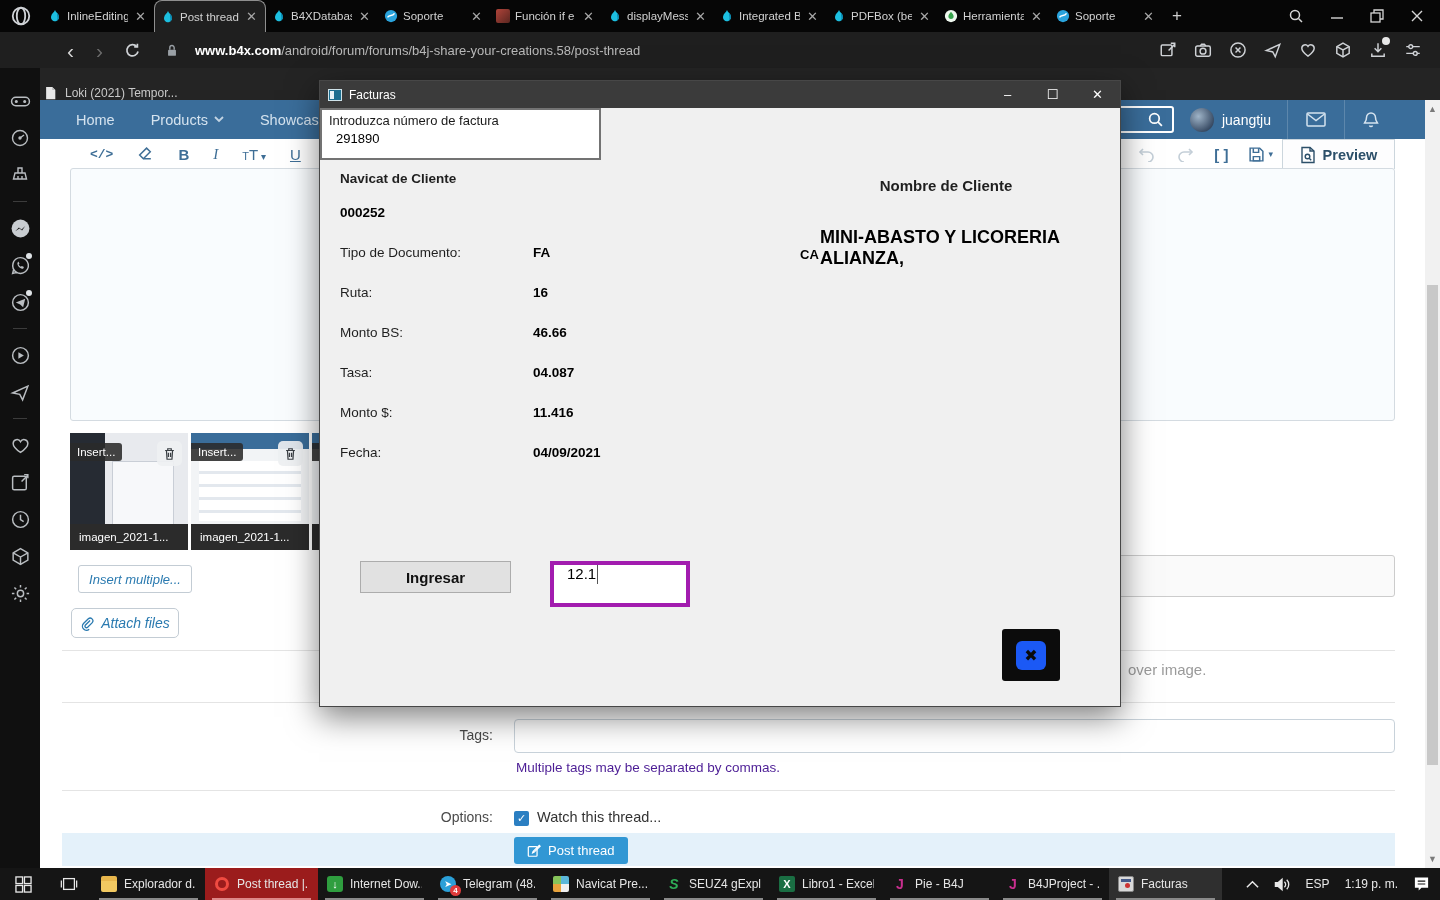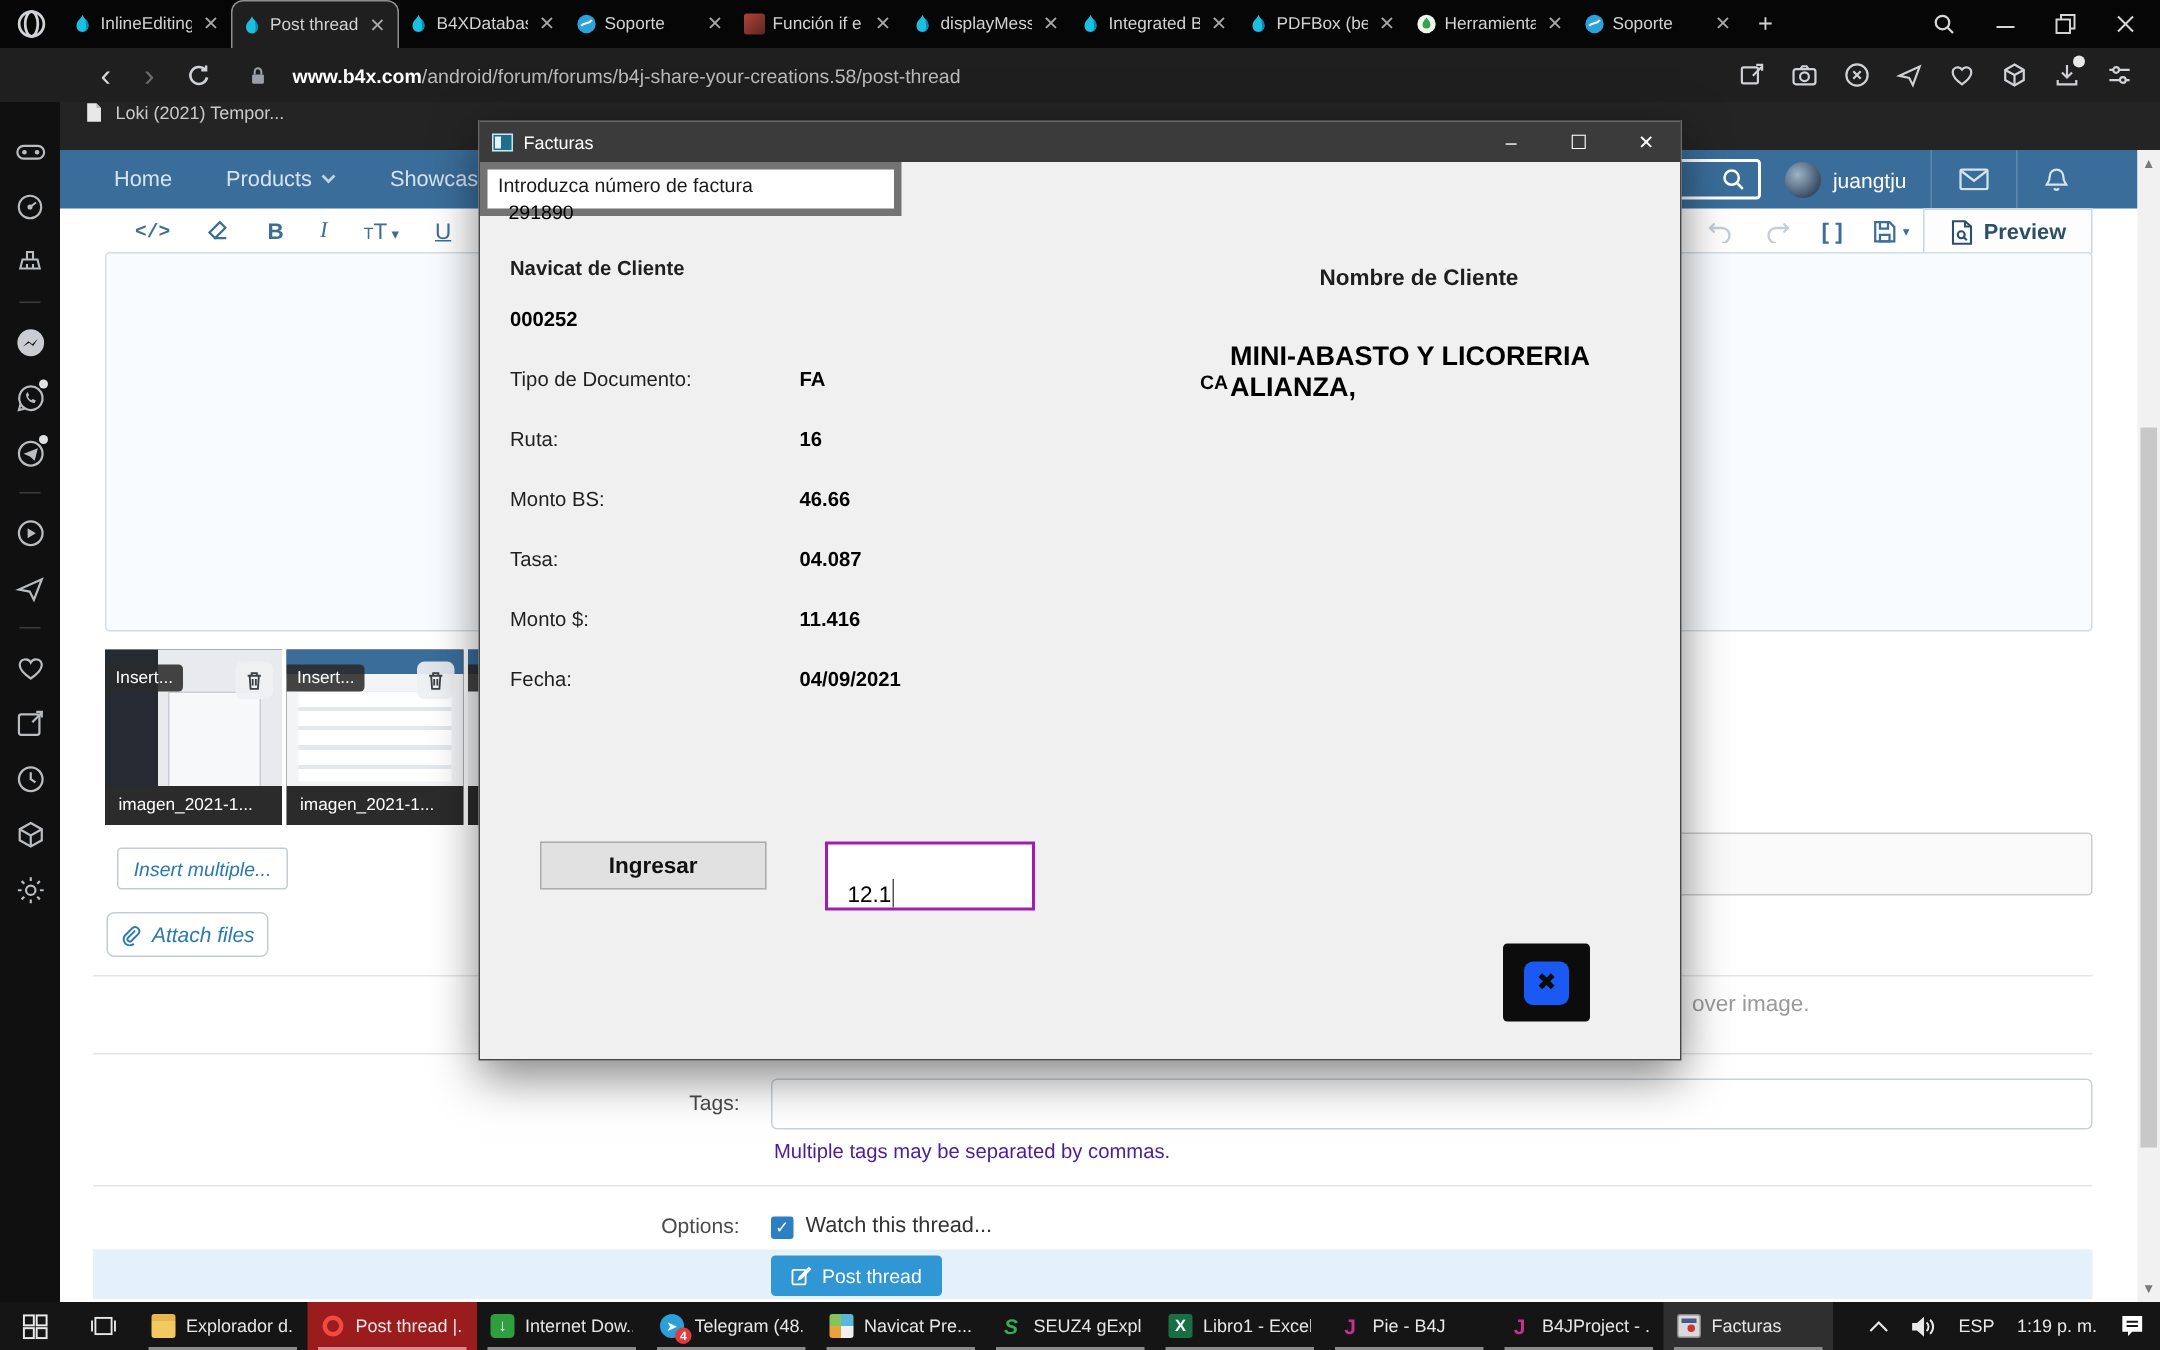--- a/index.html
+++ b/index.html
@@ -25,21 +25,21 @@
     display:flex;align-items:center;color:#c9c9c9;padding-left:56px;}
   .nav-arrow{font-size:21px;line-height:1;padding:0 11px;color:#d6d6d6;}
   .nav-arrow.dis{color:#6b6b6b;}
   .url{font-size:13px;margin-left:16px;color:#b9b9b9;}
   .url b{color:#fff;font-weight:bold;}
   .addr-right{margin-left:auto;display:flex;align-items:center;gap:17px;padding-right:18px;color:#cfd2d6;}
   .dlwrap{position:relative;}
   .dot-badge{position:absolute;right:-3px;top:-4px;width:8px;height:8px;border-radius:50%;background:#e8e8e8;}
 
   .bookmarks{position:absolute;left:40px;top:68px;width:1400px;height:32px;background:#242424;
-    display:flex;align-items:flex-start;padding-left:16px;color:#c9c9c9;font-size:12px;gap:8px;}
+    display:flex;align-items:flex-end;padding-left:4px;color:#c9c9c9;font-size:12px;gap:8px;}
 
   
   .sidebar{position:absolute;left:0;top:68px;width:40px;height:800px;background:#101010;
     display:flex;flex-direction:column;align-items:center;padding-top:22px;gap:15px;color:#b9bdc1;}
   .sb-div{width:14px;height:1px;background:#3c3c3c;flex:0 0 auto;}
   .sb-ic{position:relative;width:22px;height:22px;display:flex;align-items:center;justify-content:center;flex:0 0 auto;}
   .sb-dot{position:absolute;right:-1px;top:-1px;width:6px;height:6px;border-radius:50%;background:#dfe3e6;}
 
   
   .page{position:absolute;left:40px;top:100px;width:1385px;height:768px;background:#fff;}
@@ -106,29 +106,29 @@
 
   
   .dlg{position:absolute;left:319px;top:80px;width:802px;height:627px;background:#f0f0f0;
     border:1px solid #474747;box-shadow:0 10px 30px rgba(0,0,0,.5);z-index:50;}
   .dlg-tb{position:absolute;left:0;top:0;width:100%;height:27px;background:#3b3b3b;color:#fff;
     display:flex;align-items:center;padding-left:8px;gap:7px;font-size:12px;}
   .dlg-ctrl{margin-left:auto;display:flex;align-items:center;height:100%;}
   .dlg-ctrl span{width:45px;text-align:center;font-size:13px;color:#fff;}
   .dlg-icon{width:14px;height:12px;background:#1d6e8f;border:1px solid #cfe3ea;position:relative;}
   .dlg-icon:before{content:"";position:absolute;left:1px;top:1px;width:4px;height:8px;background:#e8f2f6;}
-  .inv-box{position:absolute;left:0;top:27px;width:281px;height:36px;background:#fff;border:5px solid #737373;
+  .inv-box{position:absolute;left:0;top:27px;width:281px;height:52px;background:#fff;border:2px solid #737373;
     padding:3px 7px;font-size:13px;color:#1a1a1a;}
   .inv-box .num{padding-left:7px;margin-top:3px;color:#000;}
   .dfield{position:absolute;font-size:13.5px;color:#1f1f1f;}
   .dval{font-weight:bold;color:#000;}
   .ingresar{position:absolute;left:40px;top:480px;width:151px;height:32px;background:#e1e1e1;border:1px solid #acacac;
     display:flex;align-items:center;justify-content:center;font-size:15px;font-weight:bold;color:#111;}
-  .amt{position:absolute;left:230px;top:480px;width:140px;height:46px;background:#fff;border:2px solid #a21caf;
-    display:flex;align-items:flex-end;padding-left:13px;font-size:15px;color:#000;}
+  .amt{position:absolute;left:230px;top:480px;width:140px;height:46px;background:#fff;border:4px solid #a21caf;
+    display:flex;align-items:flex-start;padding-left:13px;font-size:15px;color:#000;}
   .caret{width:1px;height:19px;background:#555;margin-left:1px;}
   .xbtn{position:absolute;left:682px;top:548px;width:58px;height:52px;background:#0c0c0c;border-radius:3px;
     display:flex;align-items:center;justify-content:center;}
   .xbtn-in{width:30px;height:29px;background:#1b59f5;border-radius:6px;display:flex;align-items:center;
     justify-content:center;color:#0a0a0a;font-weight:bold;font-size:16px;}
 
   
   .taskbar{position:absolute;left:0;top:868px;width:1440px;height:32px;background:#151515;display:flex;
     align-items:stretch;color:#e6e6e6;font-size:12px;}
   .tb-btn{width:46px;display:flex;align-items:center;justify-content:center;color:#e8e8e8;flex:0 0 auto;}

